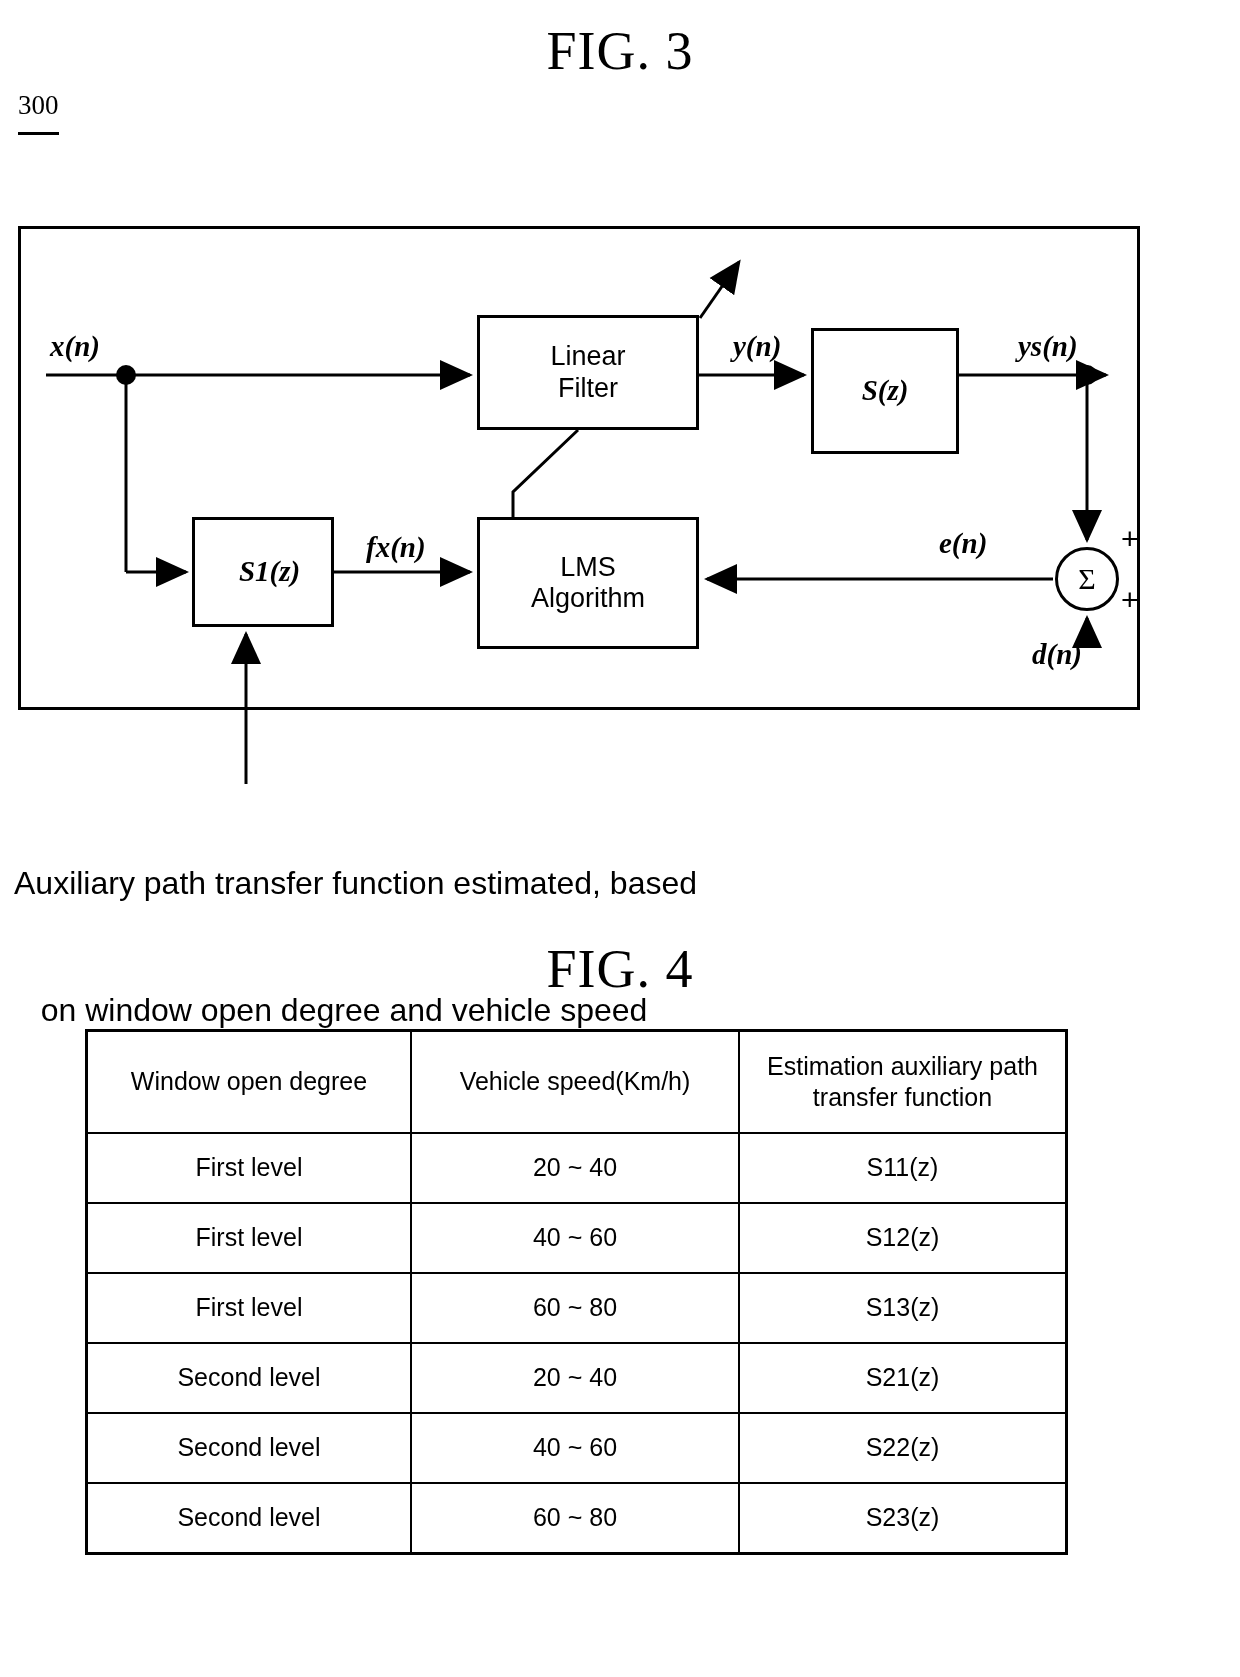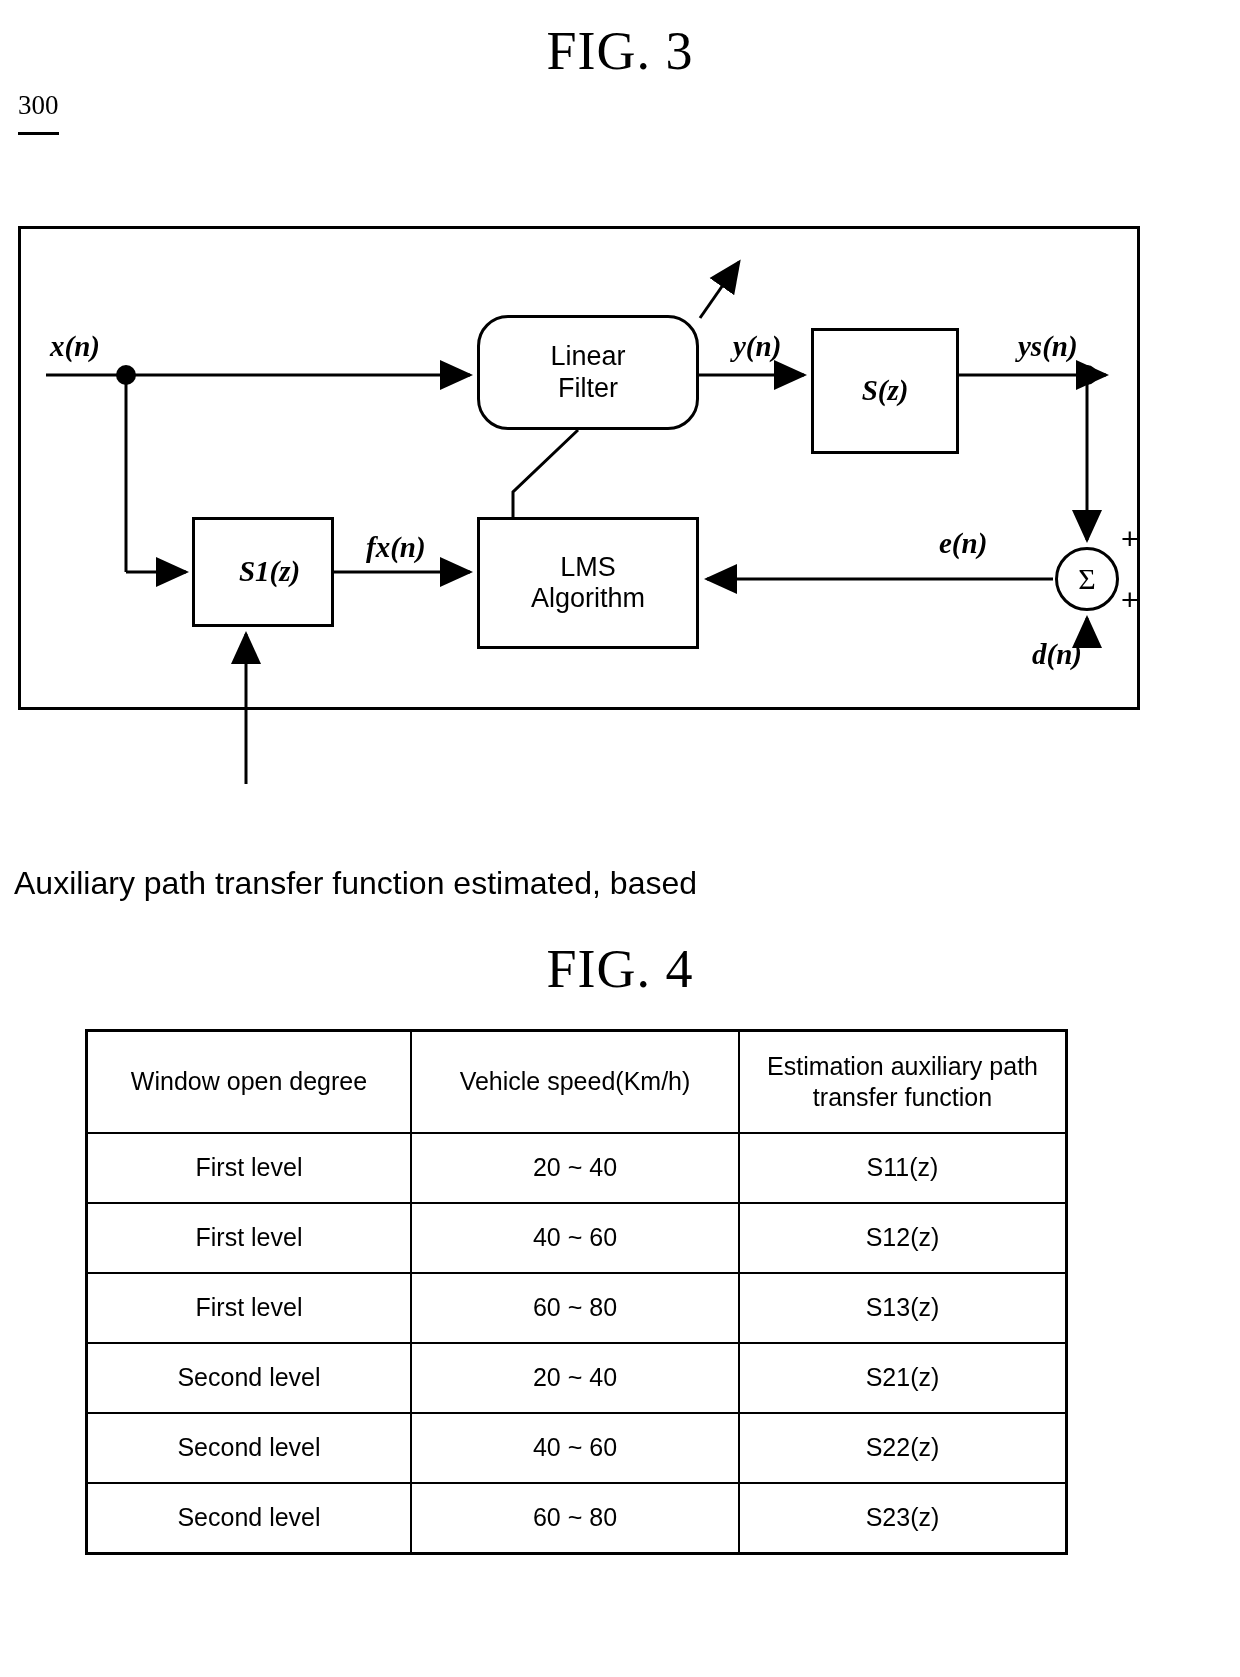--- a/index.html
+++ b/index.html
@@ -64,21 +64,21 @@
     font-size: 27px;
     font-weight: 400;
   }
   .blk-ital {
     font-family: "Liberation Serif", "DejaVu Serif", serif;
     font-style: italic;
     font-weight: 700;
     font-size: 29px;
   }
 
-  #blk-linear-filter { left: 477px; top: 315px; width: 222px; height: 115px; border-radius: 31px; }
+  #blk-linear-filter { left: 477px; top: 315px; width: 222px; height: 115px; }
   #blk-sz           { left: 811px; top: 328px; width: 148px; height: 126px; }
   #blk-s1z          { left: 192px; top: 517px; width: 142px; height: 110px; padding-left: 13px; }
   #blk-lms          { left: 477px; top: 517px; width: 222px; height: 132px; }
 
   
   .sig {
     font-family: "Liberation Serif", "DejaVu Serif", serif;
     font-style: italic;
     font-weight: 700;
     font-size: 29px;
@@ -233,20 +233,21 @@
 <div class="abs sig" id="lbl-ysn">ys(n)</div>
 <div class="abs sig" id="lbl-fxn">fx(n)</div>
 <div class="abs sig" id="lbl-en">e(n)</div>
 <div class="abs sig" id="lbl-dn">d(n)</div>
 
 <div class="abs plus" id="plus-top">+</div>
 <div class="abs plus" id="plus-bot">+</div>
 
 <div class="abs" id="fig3-caption">
   <div>Auxiliary path transfer function estimated, based</div>
+  <div>   on window open degree and vehicle speed</div>
 </div>
 
 <div class="abs fig-title" id="fig4-title">FIG. 4</div>
 
 <table class="abs" id="fig4-table">
   <thead>
     <tr>
       <th class="col-a">Window open degree</th>
       <th class="col-b">Vehicle speed(Km/h)</th>
       <th class="col-c">

